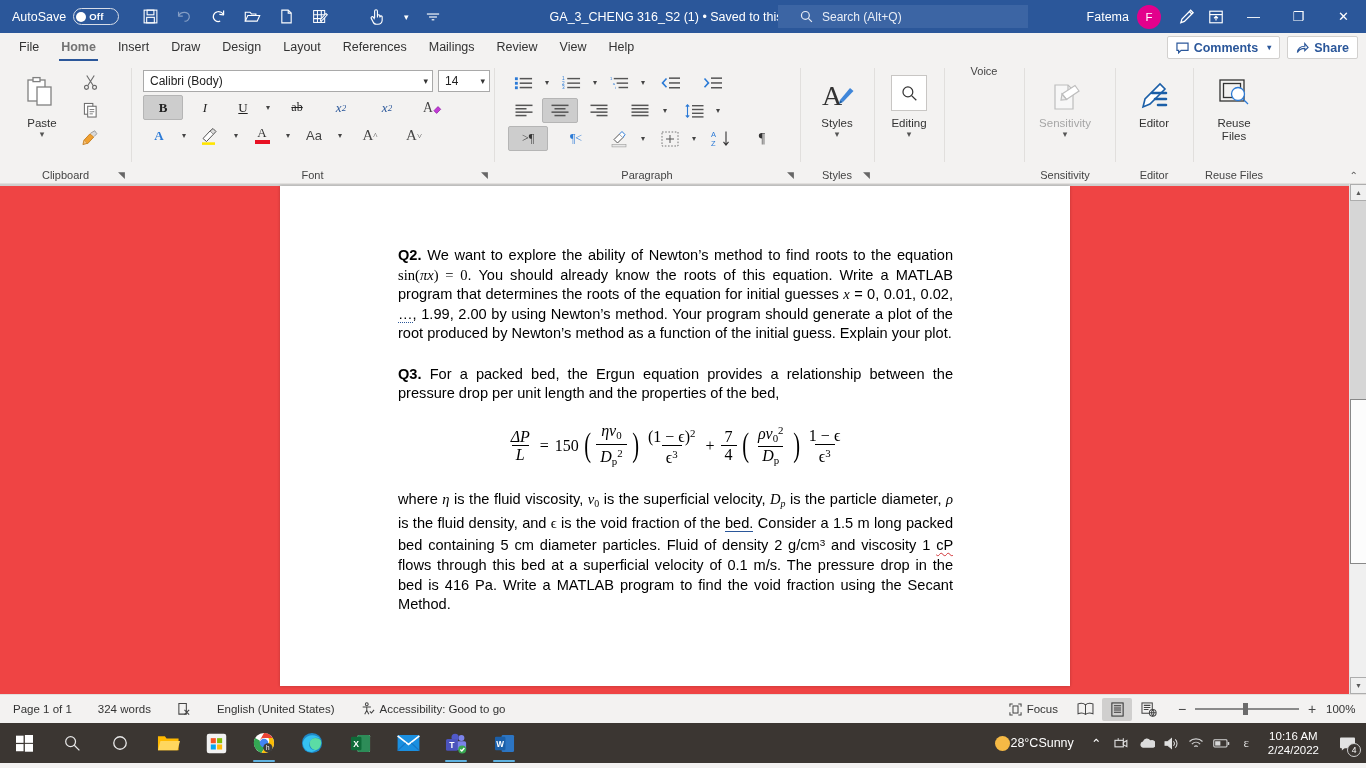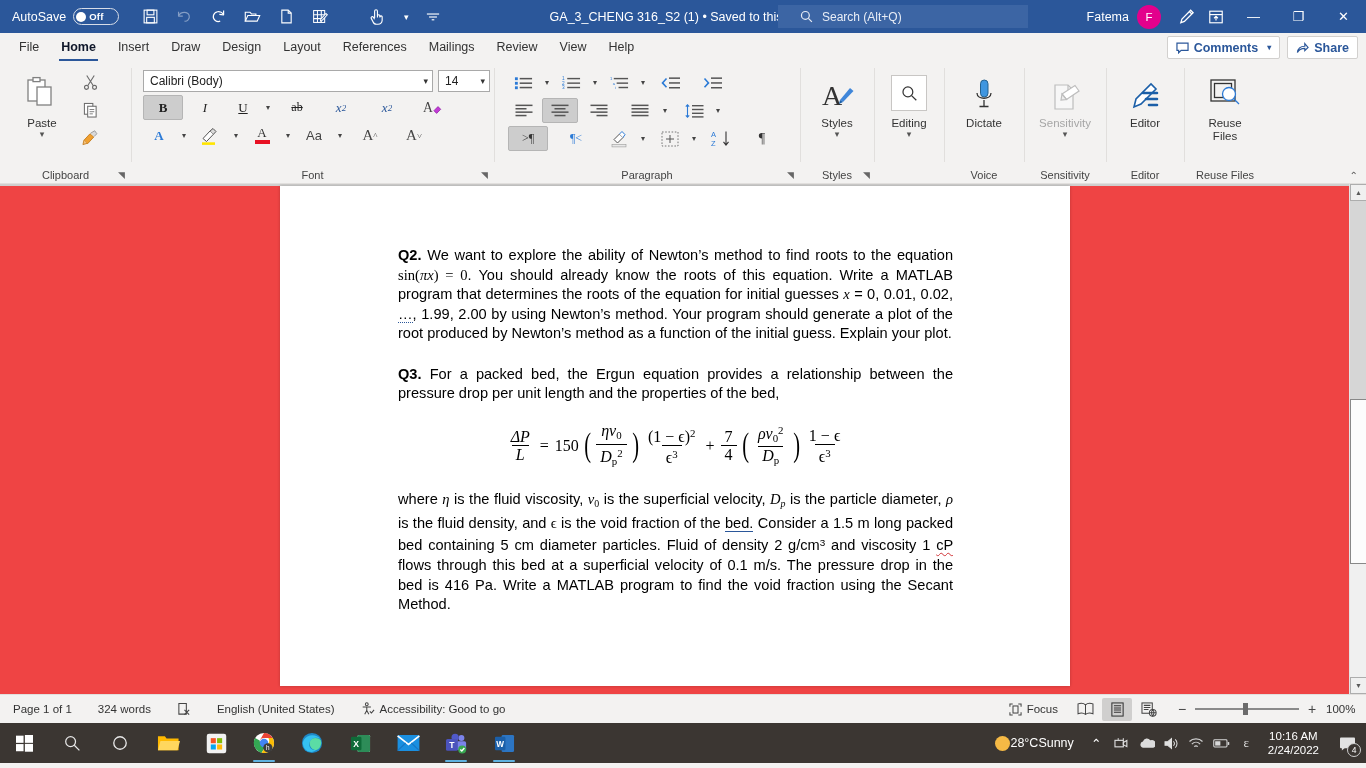--- a/index.html
+++ b/index.html
@@ -57,21 +57,21 @@
 
   
   .ribbon-tabs {
     height: 29px; background: #f3f2f1; display: flex; align-items: center;
     padding-left: 8px; position: relative; border-bottom: none;
   }
   .rtab {
     font-size: 12.5px; color: #333; padding: 4px 11px 5px; position: relative;
     height: 29px; display: flex; align-items: center;
   }
-  .rtab.active { color: #0f172a; font-weight: bold; }
+  .rtab.active { color: #737373; font-weight: bold; }
   .rtab.active::after {
     content: ""; position: absolute; left: 9px; right: 9px; bottom: 1px;
     height: 2.5px; background: #2b579a;
   }
   .tabs-right { position: absolute; right: 8px; display: flex; gap: 7px; align-items: center; }
   .pill {
     border: 1px solid #d2d0ce; background: #fff; height: 23px; border-radius: 2px;
     display: flex; align-items: center; gap: 5px; padding: 0 8px;
     font-size: 12.5px; color: #2b579a; font-weight: bold;
   }
@@ -659,32 +659,20 @@
         <span class="cap">Editing</span>
         <span class="chev">▾</span>
       </div>
     </div>
     <div class="rgroup-label">
       <span></span>
     </div>
   </div>
 
   <div class="rgroup" style="width:80px;">
-    <div class="rgroup-body" style="justify-content:center;">
-      <div class="bigbtn">
-        <span class="glyph">
-          <svg width="26" height="40" viewBox="0 0 26 40" fill="none">
-            <rect x="9.5" y="4" width="7.5" height="17" rx="3.75" fill="#3f96e0" stroke="#24618f" stroke-width="1"></rect>
-            <path d="M6 17 C6 24, 20 24, 20 17" stroke="#333" stroke-width="1.3" fill="none"></path>
-            <path d="M13 24 L13 30 M8.5 30.5 L17.5 30.5" stroke="#333" stroke-width="1.3"></path>
-          </svg>
-        </span>
-        <span class="cap">Dictate</span>
-      </div>
-    </div>
     <div class="rgroup-label">
       <span>Voice</span>
     </div>
   </div>
 
   <div class="rgroup" style="width:82px;">
     <div class="rgroup-body" style="justify-content:center;">
       <div class="bigbtn disabled" style="width:78px;">
         <span class="glyph">
           <svg width="34" height="36" viewBox="0 0 34 36" fill="none" stroke="#bdbdbd" stroke-width="1.2">
@@ -696,21 +684,21 @@
         </span>
         <span class="cap">Sensitivity</span>
         <span class="chev">▾</span>
       </div>
     </div>
     <div class="rgroup-label">
       <span>Sensitivity</span>
     </div>
   </div>
 
-  <div class="rgroup" style="width:78px;">
+  <div class="rgroup" style="width:78px;margin-left:9px;">
     <div class="rgroup-body" style="justify-content:center;">
       <div class="bigbtn">
         <span class="glyph">
           <svg width="34" height="36" viewBox="0 0 34 36" fill="none">
             <path d="M6 27 L8 19 L23 4 L28 9 L13 24 Z" fill="#fff" stroke="#1b5fa8" stroke-width="1.6"></path>
             <path d="M15 13 L29 13 M18 19 L29 19 M21 25 L29 25" stroke="#1b5fa8" stroke-width="2.6" stroke-linecap="round"></path>
           </svg>
         </span>
         <span class="cap">Editor</span>
       </div>

